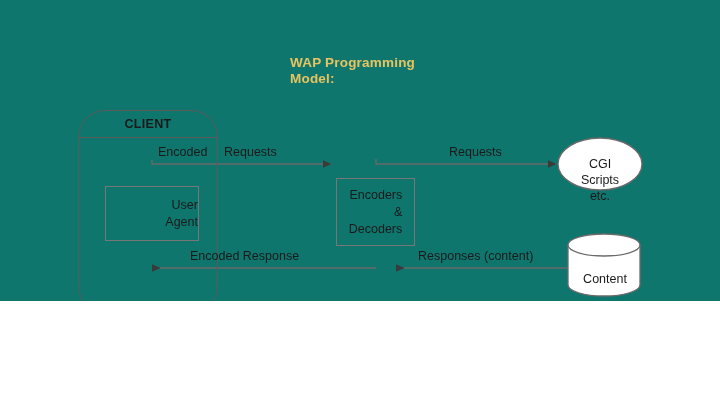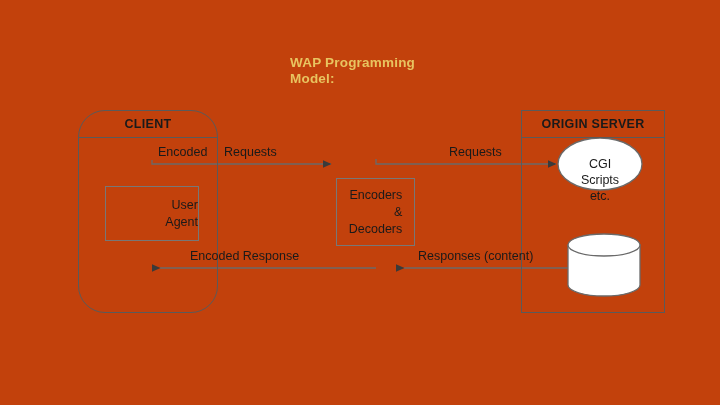--- a/index.html
+++ b/index.html
@@ -3,22 +3,22 @@
 <meta charset="utf-8">
 <style>
   html, body {
     margin: 0;
     padding: 0;
     background: #ffffff;
   }
   #slide {
     position: relative;
     width: 720px;
-    height: 405px;
-    background: #c2410c;
+    height: 301px;
+    background: #0f766e;
     overflow: hidden;
     font-family: "Liberation Sans", sans-serif;
   }
 
   
   #title {
     position: absolute;
     left: 290px;
     top: 55px;
     width: 220px;
@@ -170,40 +170,36 @@
     </svg>
   </div>
 
   <div class="obox" id="box-client">
     <div class="obox-header">
       <span class="obox-title">CLIENT</span>
     </div>
   </div>
 
 
-  <div class="obox" id="box-origin">
-    <div class="obox-header">
-      <span class="obox-title">ORIGIN SERVER</span>
-    </div>
-  </div>
 
   <div class="inner-box" id="box-useragent">
     <span class="inner-label">User Agent</span>
   </div>
 
   <div class="inner-box" id="box-encdec">
     <span class="inner-label">Encoders
 &amp;
 Decoders</span>
   </div>
 
   <div class="shape-label" id="label-cgi">CGI
 Scripts
 etc.</div>
 
+  <div class="shape-label" id="label-content">Content</div>
 
   <div class="flow-label" id="lbl-encoded">Encoded</div>
 
   <div class="flow-label" id="lbl-requests1">Requests</div>
 
   <div class="flow-label" id="lbl-requests2">Requests</div>
 
   <div class="flow-label" id="lbl-encresp">Encoded Response</div>
 
   <div class="flow-label" id="lbl-responses">Responses (content)</div>

